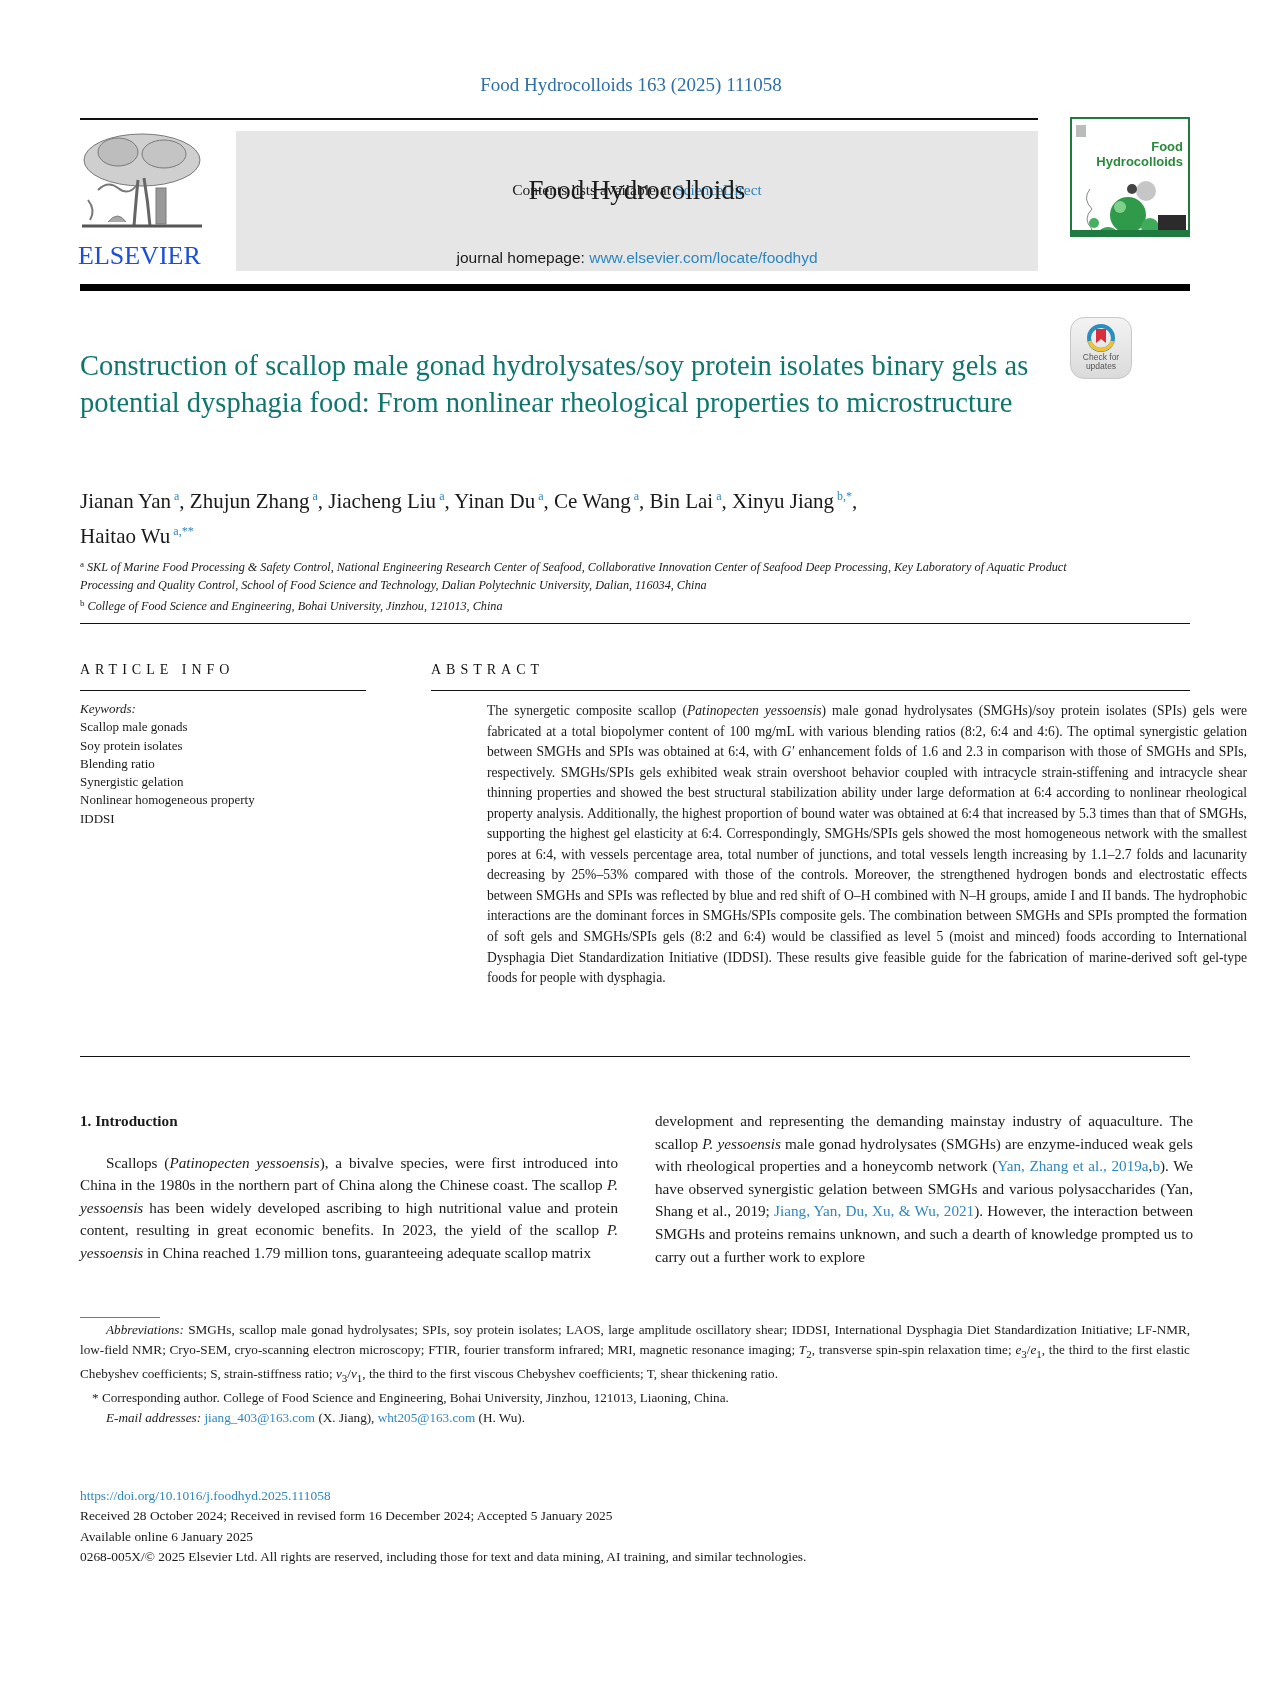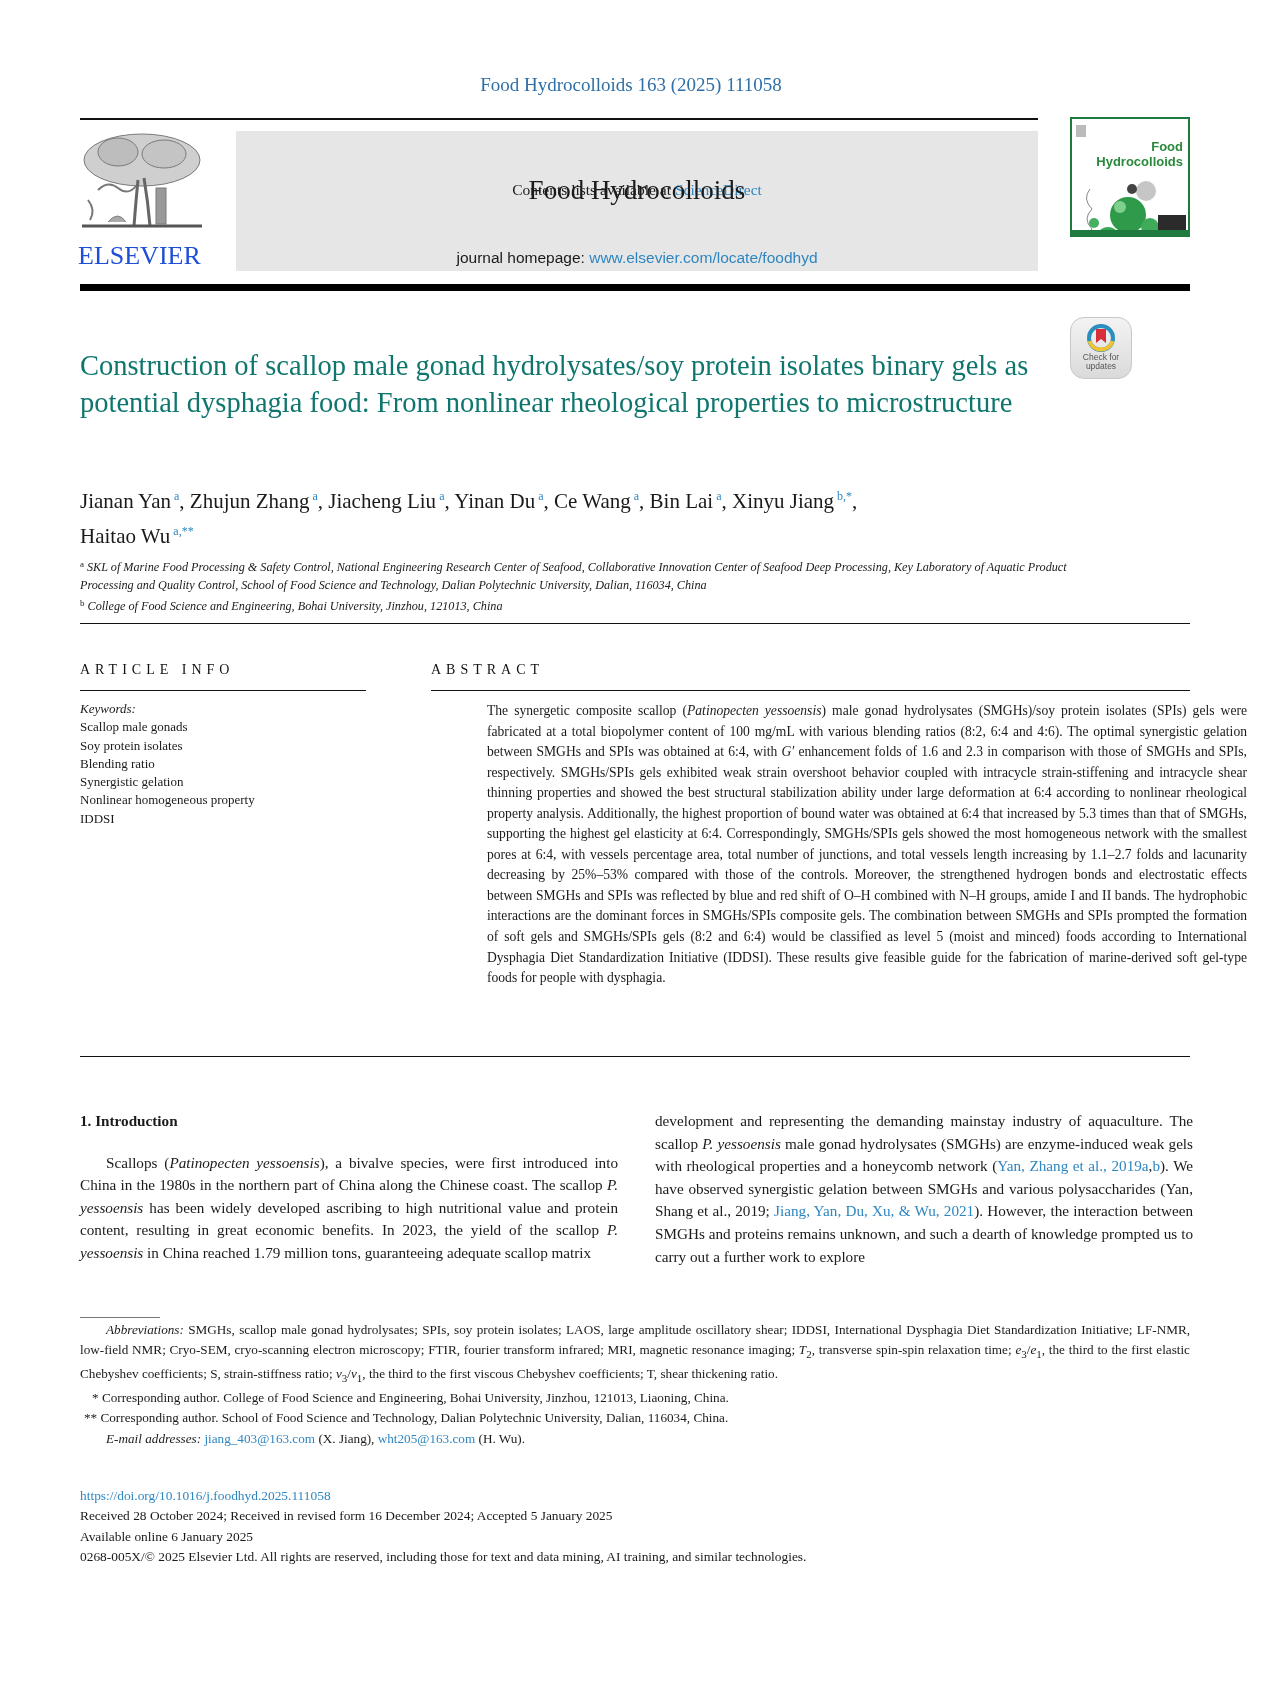--- a/index.html
+++ b/index.html
@@ -177,21 +177,20 @@
 </div>
 
 <div class="col col-right">
   <p><span>development and representing the demanding mainstay industry of aquaculture. The scallop </span><i>P. yessoensis</i><span> male gonad hydrolysates (SMGHs) are enzyme-induced weak gels with rheological properties and a honeycomb network (</span><a class="link">Yan, Zhang et al., 2019a</a><span>,</span><a class="link">b</a><span>). We have observed synergistic gelation between SMGHs and various polysaccharides (Yan, Shang et al., 2019; </span><a class="link">Jiang, Yan, Du, Xu, &amp; Wu, 2021</a><span>). However, the interaction between SMGHs and proteins remains unknown, and such a dearth of knowledge prompted us to carry out a further work to explore</span></p>
 </div>
 
 <div class="fn-rule"></div>
 <div class="footnotes">
   <p class="abbr"><i>Abbreviations:</i><span> SMGHs, scallop male gonad hydrolysates; SPIs, soy protein isolates; LAOS, large amplitude oscillatory shear; IDDSI, International Dysphagia Diet Standardization Initiative; LF-NMR, low-field NMR; Cryo-SEM, cryo-scanning electron microscopy; FTIR, fourier transform infrared; MRI, magnetic resonance imaging; </span><i>T</i><sub>2</sub><span>, transverse spin-spin relaxation time; </span><i>e</i><sub>3</sub><span>/</span><i>e</i><sub>1</sub><span>, the third to the first elastic Chebyshev coefficients; S, strain-stiffness ratio; </span><i>v</i><sub>3</sub><span>/</span><i>v</i><sub>1</sub><span>, the third to the first viscous Chebyshev coefficients; T, shear thickening ratio.</span></p>
   <p class="corr"><span>*</span><span> Corresponding author. College of Food Science and Engineering, Bohai University, Jinzhou, 121013, Liaoning, China.</span></p>
-  <p class="corr" style="padding-left:4px;"><span>**</span><span> Corresponding author. School of Food Science and Technology, Dalian Polytechnic University, Dalian, 116034, China.</span></p>
   <p class="email"><i>E-mail addresses:</i> <a class="link">jiang_403@163.com</a><span> (X. Jiang), </span><a class="link">wht205@163.com</a><span> (H. Wu).</span></p>
 </div>
 
 <div class="meta">
   <p><a class="link">https://doi.org/10.1016/j.foodhyd.2025.111058</a></p>
   <p>Received 28 October 2024; Received in revised form 16 December 2024; Accepted 5 January 2025</p>
   <p>Available online 6 January 2025</p>
   <p>0268-005X/© 2025 Elsevier Ltd. All rights are reserved, including those for text and data mining, AI training, and similar technologies.</p>
 </div>
 

